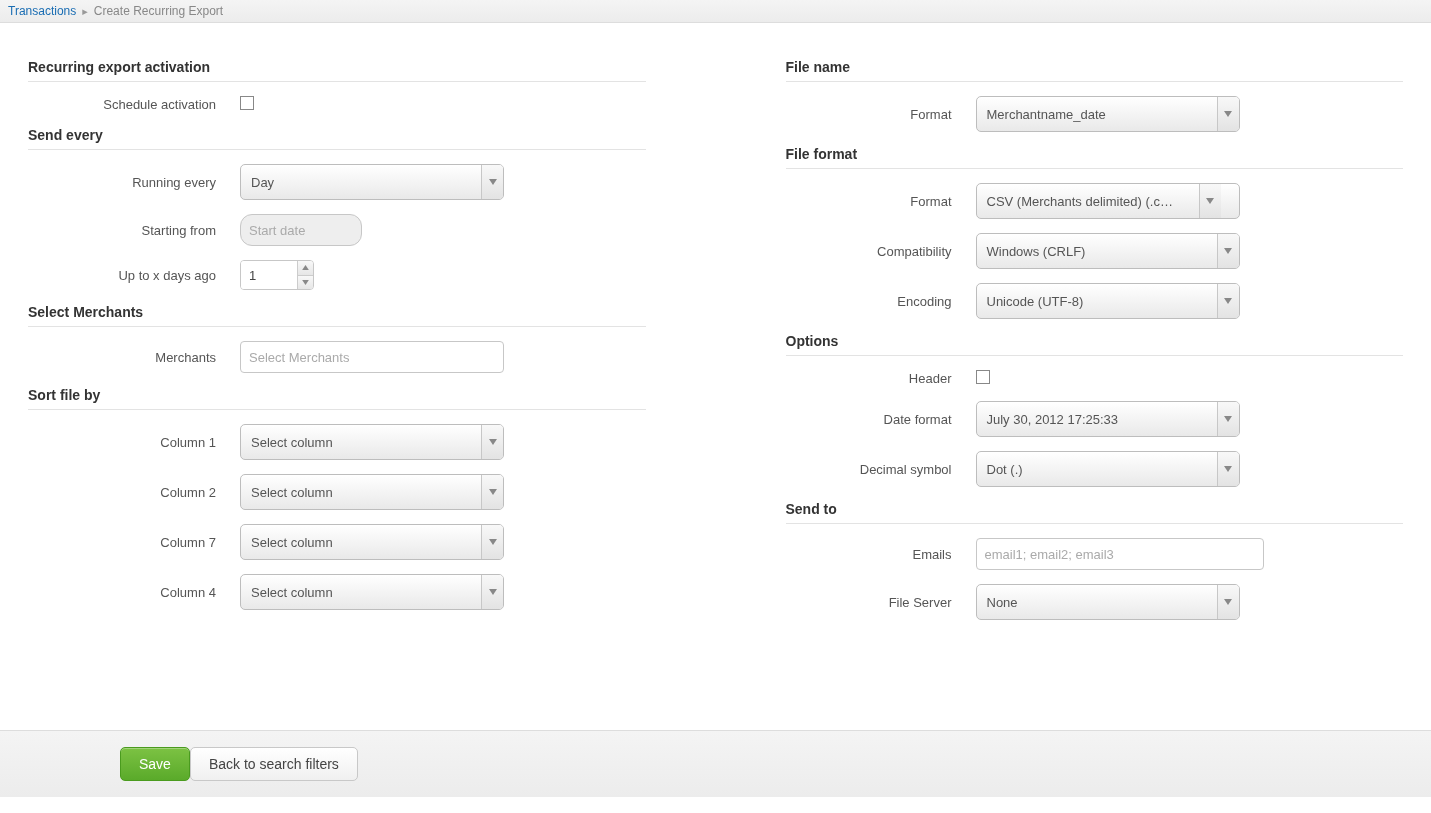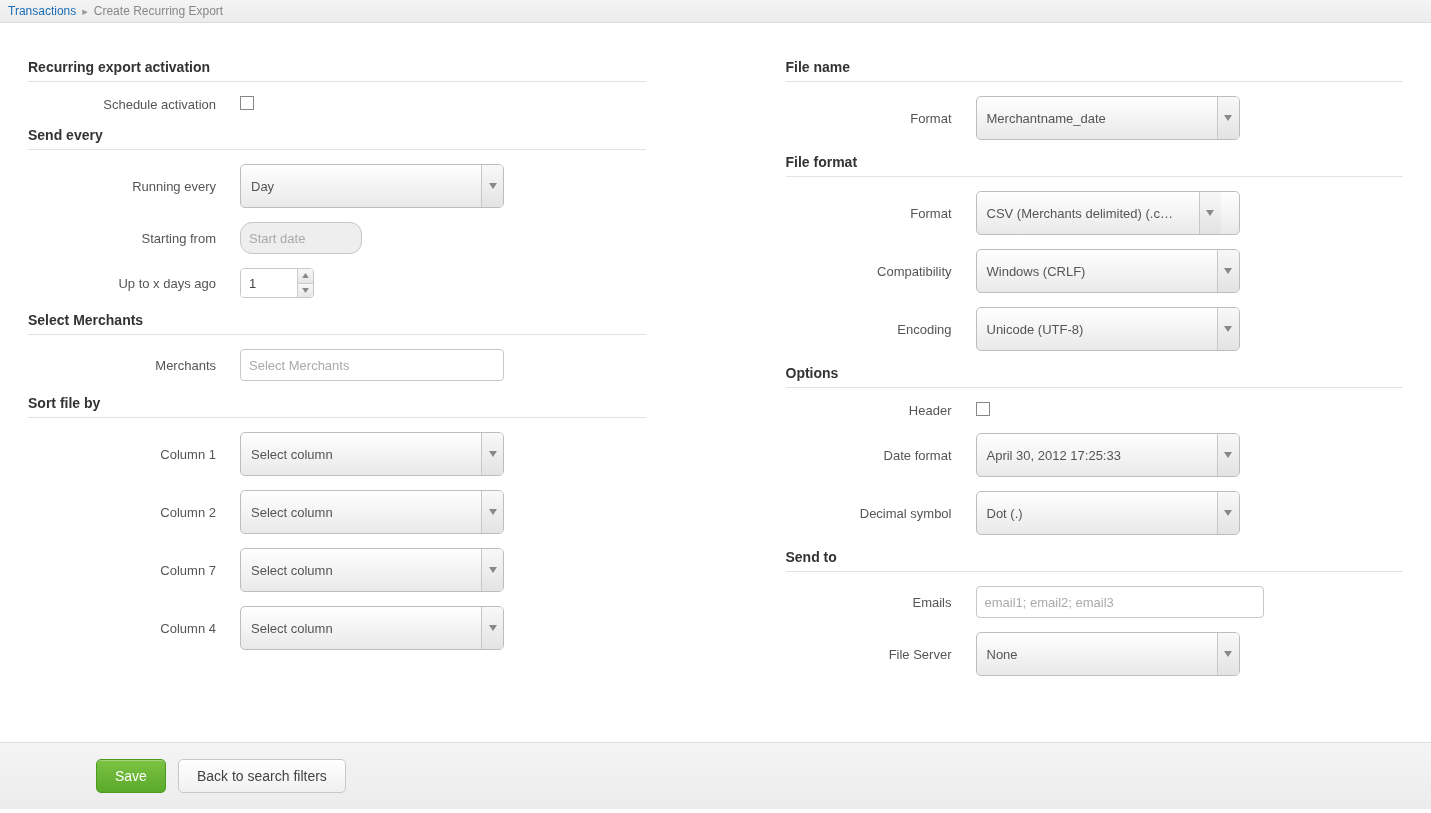--- a/index.html
+++ b/index.html
@@ -64,21 +64,21 @@
   }
   .row .control {
     flex: 1;
   }
   .select-wrap {
     display: inline-flex;
     align-items: stretch;
     border: 1px solid #bdbdbd;
     border-radius: 5px;
     background: linear-gradient(#ffffff, #e9e9e9);
-    height: 44px;
+    height: 36px;
     overflow: hidden;
     box-shadow: inset 0 1px 0 #fff;
   }
   .select-wrap .value {
     padding: 0 10px;
     display: flex;
     align-items: center;
     color: #555;
     font-size: 13px;
     white-space: nowrap;
@@ -152,25 +152,24 @@
   .checkbox {
     width: 14px;
     height: 14px;
     border: 1px solid #888;
     background: #fff;
     display: inline-block;
   }
   .footer {
     background: linear-gradient(#f4f4f4, #ececec);
     border-top: 1px solid #ddd;
-    padding: 16px 96px;
-    display: flex;
-    gap: 12px;
+    padding: 16px 120px;
+    display: flex;
     position: fixed;
-    bottom: 4px;
+    bottom: 16px;
     left: 0;
     right: 0;
   }
   .btn {
     padding: 8px 18px;
     border-radius: 5px;
     font-size: 14px;
     cursor: pointer;
     border: 1px solid;
   }
@@ -376,21 +375,21 @@
     <div class="row">
       <div class="label">Header</div>
       <div class="control">
         <span class="checkbox"></span>
       </div>
     </div>
     <div class="row">
       <div class="label">Date format</div>
       <div class="control">
         <div class="select-wrap w254">
-          <div class="value">April 30, 2012 17:25:33</div>
+          <div class="value">July 30, 2012 17:25:33</div>
           <div class="arrow">
               <svg viewBox="0 0 8 6">
                 <path d="M0 0h8L4 6z"></path>
               </svg>
             </div>
         </div>
       </div>
     </div>
     <div class="row">
       <div class="label">Decimal symbol</div>

